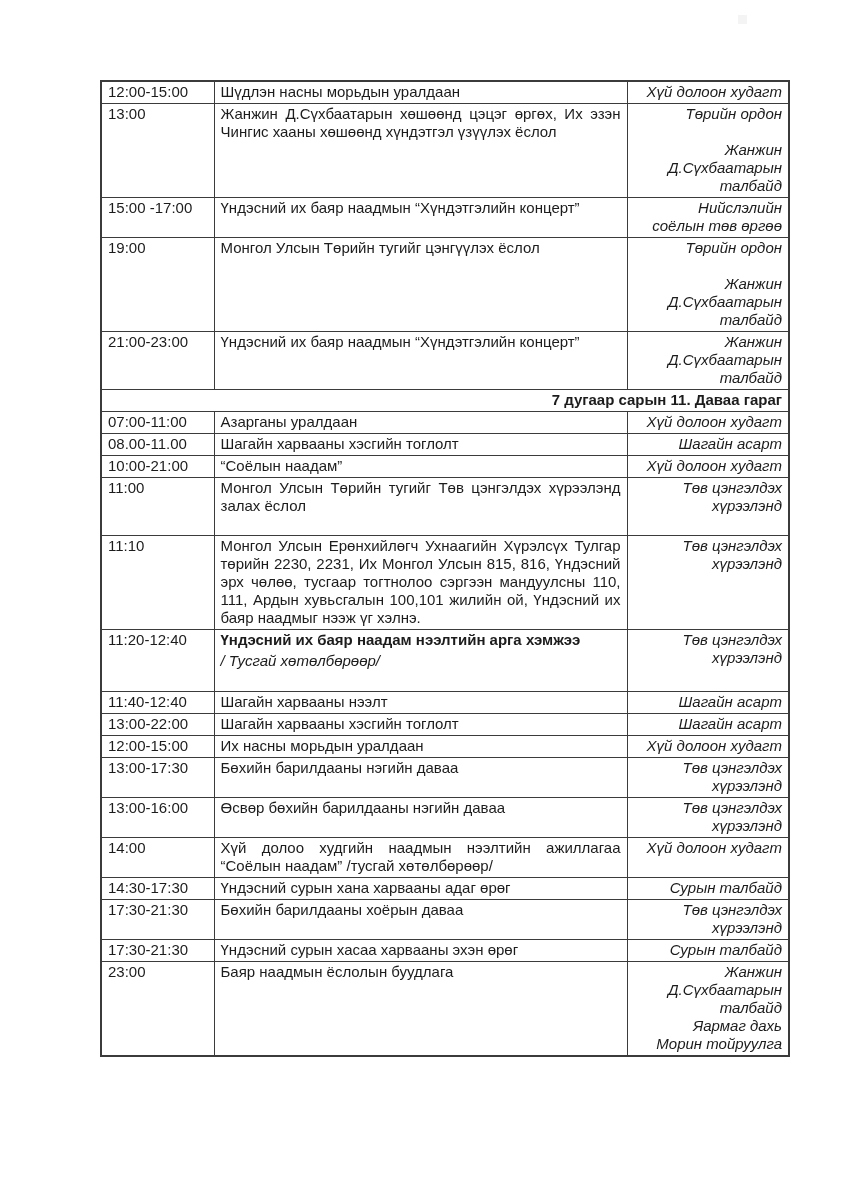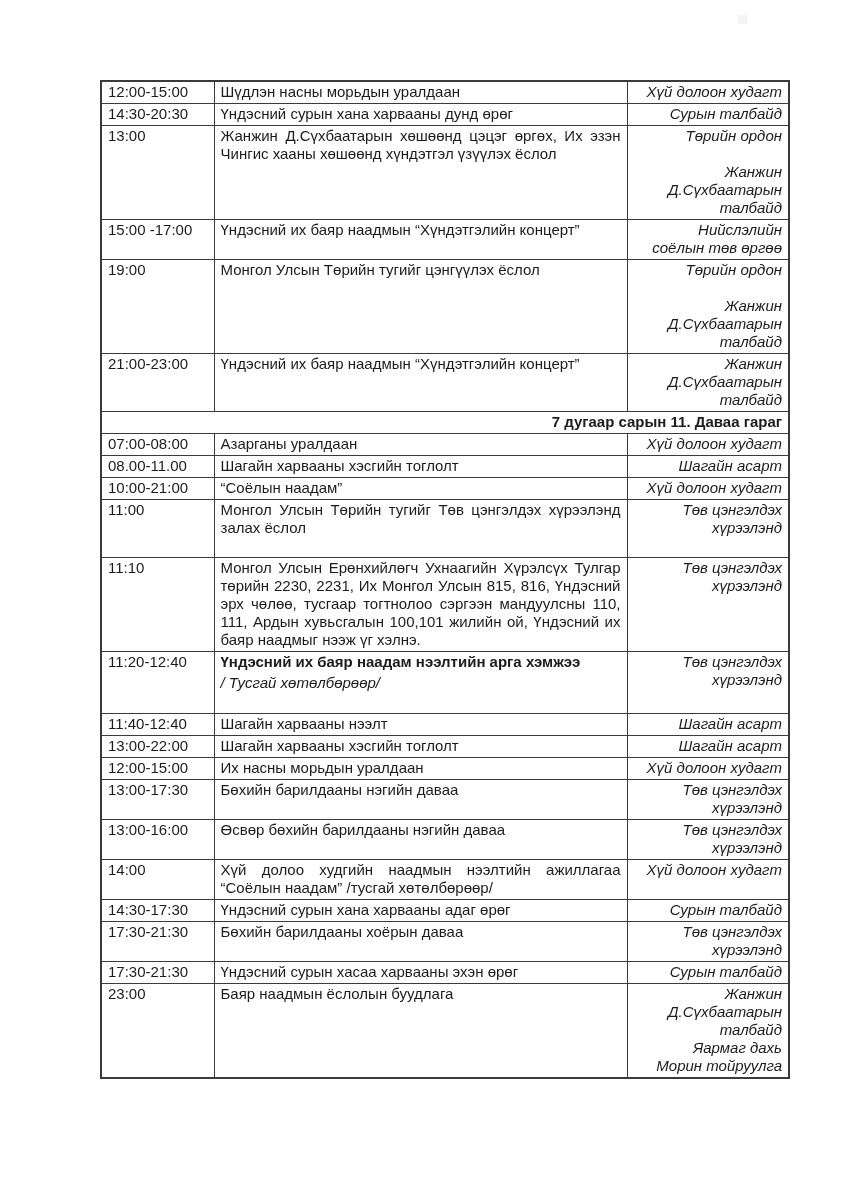--- a/index.html
+++ b/index.html
@@ -74,25 +74,20 @@
       <col style="width:413px">
       <col style="width:162px">
     </colgroup>
     <tbody>
         <tr>
           <td class="time-cell">12:00-15:00</td>
           <td class="event-cell">Шүдлэн насны морьдын уралдаан</td>
           <td class="location-cell">Хүй долоон худагт</td>
         </tr>
         <tr>
-          <td class="time-cell">14:30-20:30</td>
-          <td class="event-cell">Үндэсний сурын хана харвааны дунд өрөг</td>
-          <td class="location-cell">Сурын талбайд</td>
-        </tr>
-        <tr>
           <td class="time-cell">13:00</td>
           <td class="event-cell">Жанжин Д.Сүхбаатарын хөшөөнд цэцэг өргөх, Их эзэн Чингис хааны хөшөөнд хүндэтгэл үзүүлэх ёслол</td>
           <td class="location-cell">Төрийн ордон
 
 Жанжин
 Д.Сүхбаатарын
 талбайд</td>
         </tr>
         <tr>
           <td class="time-cell">15:00 -17:00</td>
@@ -113,21 +108,21 @@
           <td class="time-cell">21:00-23:00</td>
           <td class="event-cell">Үндэсний их баяр наадмын  “Хүндэтгэлийн концерт”</td>
           <td class="location-cell">Жанжин
 Д.Сүхбаатарын
 талбайд</td>
         </tr>
         <tr>
           <td colspan="3" class="date-header-cell">7 дугаар сарын 11. Даваа гараг</td>
         </tr>
         <tr>
-          <td class="time-cell">07:00-08:00</td>
+          <td class="time-cell">07:00-11:00</td>
           <td class="event-cell">Азарганы уралдаан</td>
           <td class="location-cell">Хүй долоон худагт</td>
         </tr>
         <tr>
           <td class="time-cell">08.00-11.00</td>
           <td class="event-cell">Шагайн харвааны хэсгийн тоглолт</td>
           <td class="location-cell">Шагайн асарт</td>
         </tr>
         <tr>
           <td class="time-cell">10:00-21:00</td>

